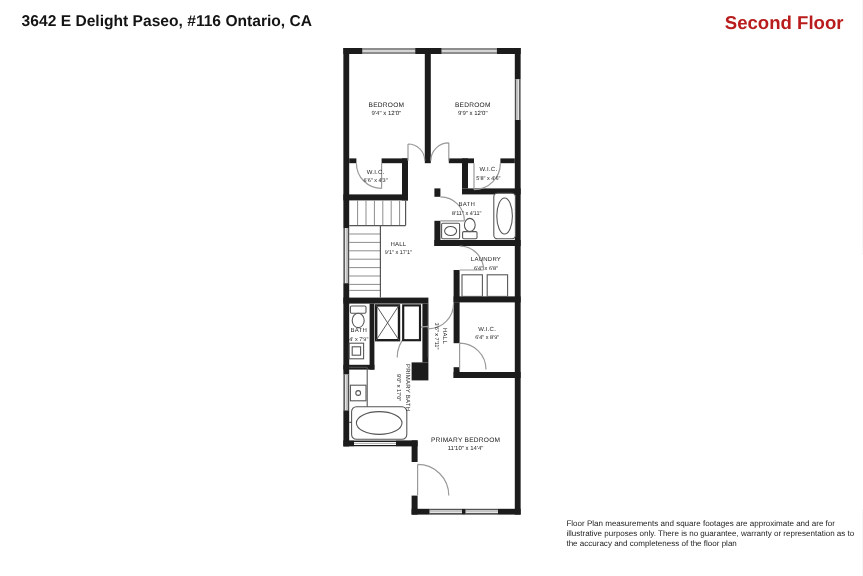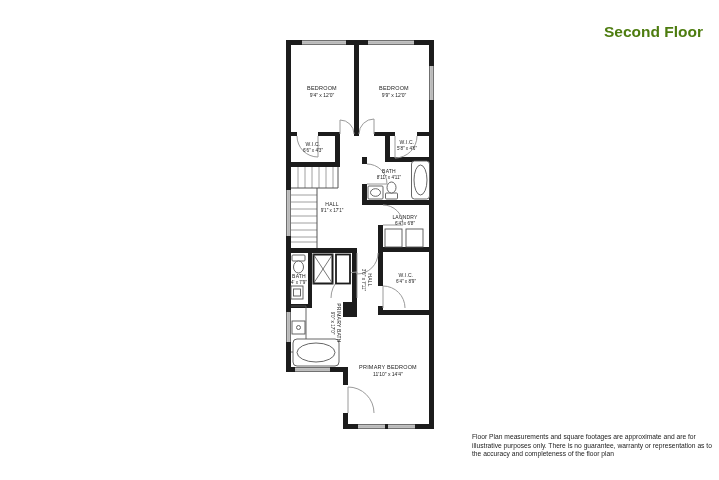--- a/index.html
+++ b/index.html
@@ -1,37 +1,38 @@
 <!DOCTYPE html>
 <html><head>
 <meta charset="utf-8">
 <style>
   html,body{margin:0;padding:0;background:#e8e8e8;}
   .screen{position:relative;width:719px;height:480px;background:#ffffff;
           font-family:"Liberation Sans",sans-serif;overflow:hidden;margin:0 auto;}
   .addr{position:absolute;left:18px;top:10px;font-size:13px;font-weight:bold;color:#141414;}
-  .floor-title{position:absolute;right:16px;top:23px;font-size:15.5px;font-weight:bold;color:#4d7c0f;}
+  .floor-title{position:absolute;right:16px;top:11px;font-size:15.5px;font-weight:bold;color:#b91c1c;}
   .plan{position:absolute;left:286px;top:40px;width:148px;height:389px;}
   .plan svg{position:absolute;left:0;top:0;}
   .labels{position:absolute;left:0;top:0;width:148px;height:389px;}
   .room-label{position:absolute;text-align:center;color:#222;white-space:nowrap;
               transform:translate(-50%,-50%);line-height:1.3;}
   .room-label.rot{transform:translate(-50%,-50%) rotate(90deg);}
   .room-name{font-size:5px;letter-spacing:.2px;}
   .room-dims{font-size:4.6px;}
   .room-label.lg .room-name{font-size:5.5px;}
   .room-label.lg .room-dims{font-size:5px;}
   .disclaimer{position:absolute;left:472px;top:433px;width:242px;font-size:6.7px;
               line-height:1.3;color:#222;}
 </style>
 </head>
 <body>
 
 <div class="screen">
 
+  <div class="addr">3642 E Delight Paseo, #116 Ontario, CA</div>
   <div class="floor-title">Second Floor</div>
 
   <div class="plan">
     <svg width="148" height="389" viewBox="0 0 148 389">
 
       <g fill="#1c1c1c">
         <rect x="0" y="0" width="148" height="5"></rect>
         <rect x="0" y="0" width="5" height="332"></rect>
         <rect x="143" y="0" width="5" height="389"></rect>
         <rect x="0" y="327" width="62" height="5"></rect>

